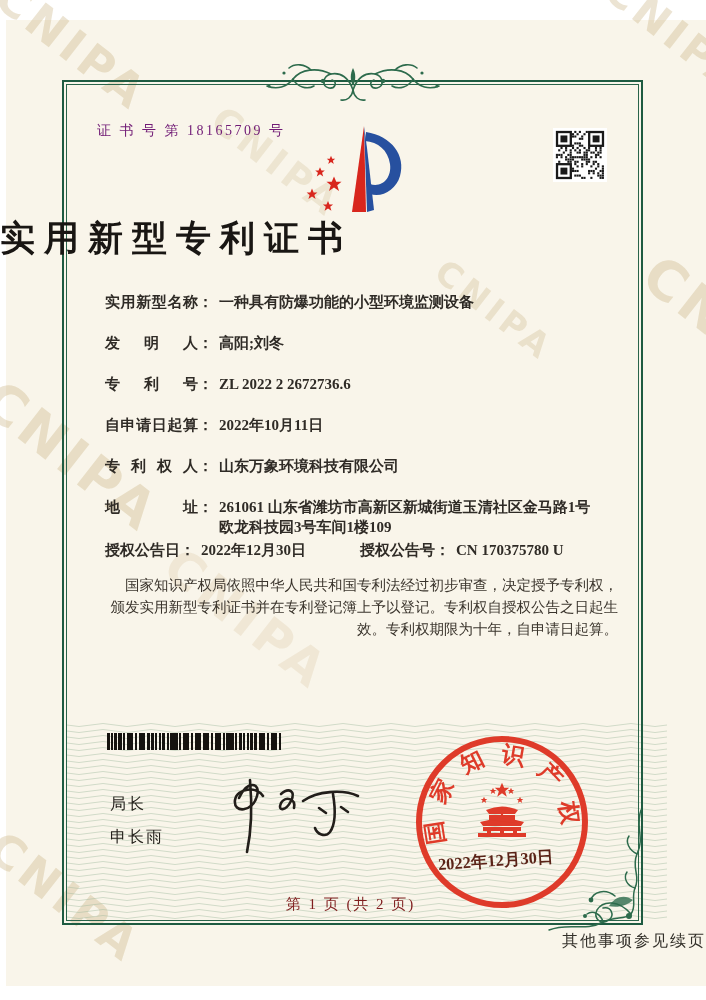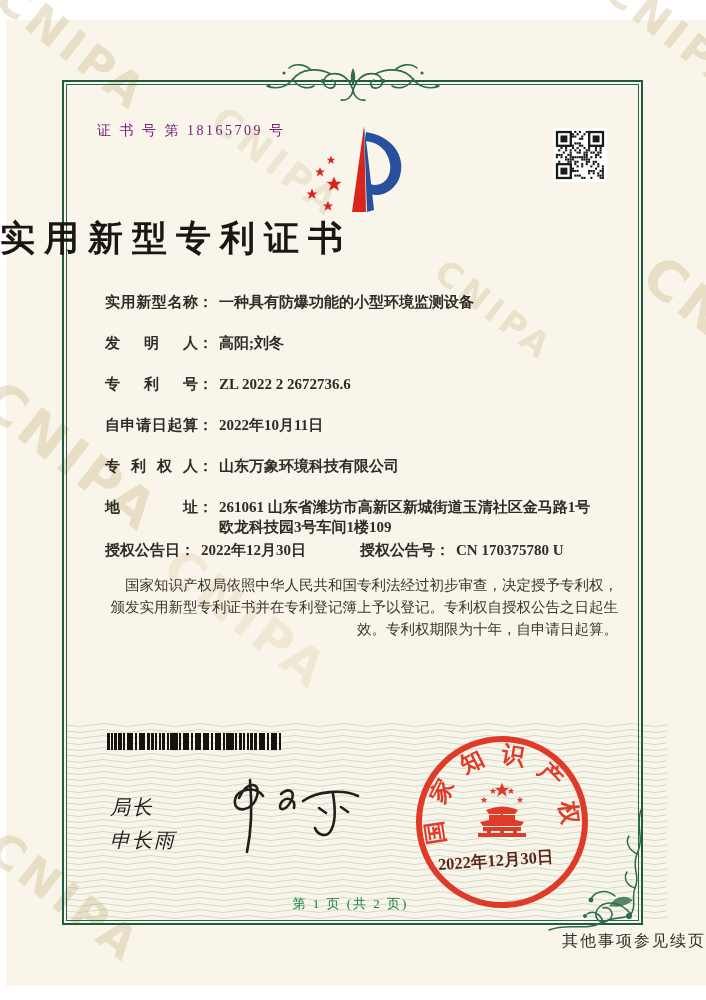--- a/index.html
+++ b/index.html
@@ -18,23 +18,23 @@
   .lbl5{display:inline-block;vertical-align:top;}
   .colon{display:inline-block;vertical-align:top;}
   .val{display:inline-block;margin-left:6px;vertical-align:top;max-width:400px;}
   .grant2{position:absolute;left:255px;top:0;}
   .paras{position:absolute;left:92px;top:574px;width:526px;font-size:14.5px;line-height:22px;color:#3a342c;}
   .paras p{margin:0;text-indent:2em;text-align:right;}
   .barcode{position:absolute;left:107px;top:733px;width:175px;height:17px;
     background-image:repeating-linear-gradient(90deg,#15130f 0 2px,rgba(0,0,0,0) 2px 4px),
       repeating-linear-gradient(90deg,#15130f 0 1px,rgba(0,0,0,0) 1px 7px),
       repeating-linear-gradient(90deg,#15130f 0 3px,rgba(0,0,0,0) 3px 11px);}
-  .officer{position:absolute;left:110px;font-size:20px;letter-spacing:2px;color:#23201b;font-style:italic;}
-  .pageinfo{position:absolute;left:62px;width:577px;top:895px;text-align:center;font-size:13px;
-    letter-spacing:2px;color:#15803d;}
+  .officer{position:absolute;left:110px;font-size:16px;letter-spacing:2px;color:#23201b;}
+  .pageinfo{position:absolute;left:62px;width:577px;top:895px;text-align:center;font-size:15px;
+    letter-spacing:2px;color:#7f1d1d;}
   .footnote{position:absolute;left:0;width:706px;top:931px;text-align:right;font-size:16px;
     letter-spacing:2px;color:#33302a;}
   svg{position:absolute;overflow:visible;}
 </style>
 </head>
 <body>
 
 <div id="certificate">
   <div class="paper"></div>
 

